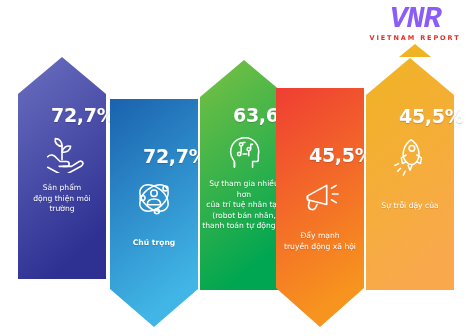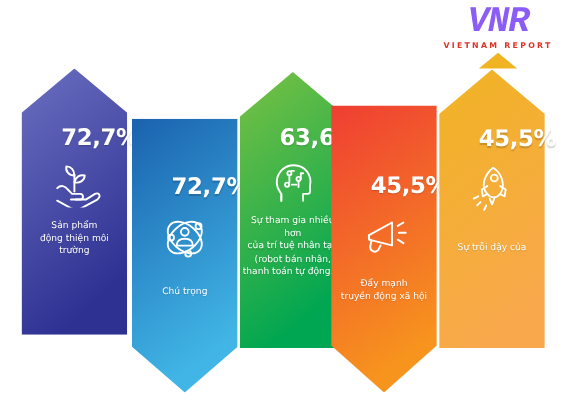--- a/index.html
+++ b/index.html
@@ -99,21 +99,21 @@
   #col3 { left: 200px; top: 60px;  height: 230px; }
   #col4 { left: 276px; top: 88px;  height: 239px; }
   #col5 { left: 366px; top: 58px;  height: 232px; }
 
   #col1 .pct  { top: 47px; }
   #col1 .icon { top: 74px; }
   #col1 .label{ top: 126px; }
 
   #col2 .pct  { top: 46px; }
   #col2 .icon { top: 78px; }
-  #col2 .label{ top: 139px; }
+  #col2 .label{ top: 139px; font-weight: bold; }
 
   #col3 .pct  { top: 44px; text-align: center; }
   #col3 .icon { top: 71px; }
   #col3 .label{ top: 119px; }
 
   #col4 .pct  { top: 56px; }
   #col4 .icon { top: 85px; }
   #col4 .label{ top: 143px; }
 
   #col5 .pct  { top: 47px; }

